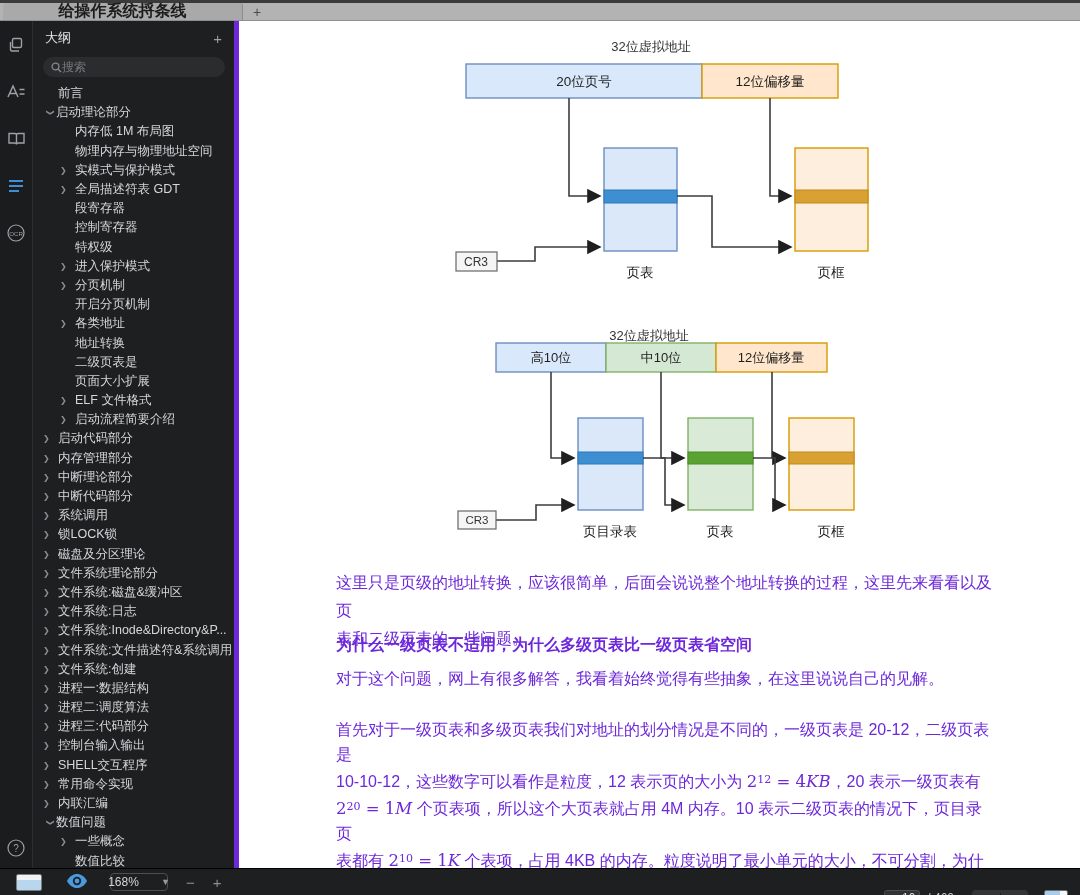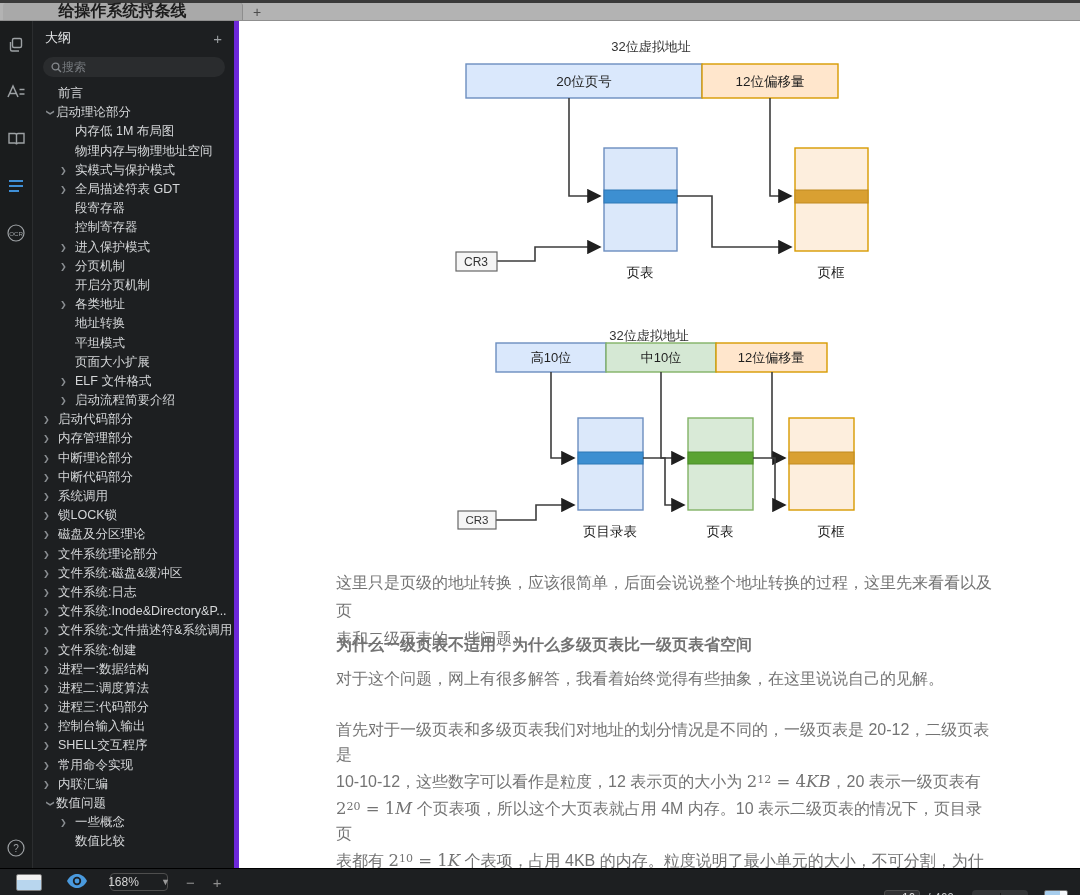--- a/index.html
+++ b/index.html
@@ -44,21 +44,21 @@
   .o-row.lvl1 { padding-left:10px; }
   .o-row.lvl2 { padding-left:27px; }
   .o-chev { width:15px; flex:none; font-size:8px; color:#8b8f93; display:flex;
             align-items:center; justify-content:flex-start; }
   .o-chev.down { transform:translateX(1px) rotate(90deg); justify-content:center; width:13px; }
   .o-label { color:#d5d7d9; font-size:12.5px; }
 
   
   .content { flex:1; background:#ffffff; position:relative; overflow:hidden; }
   .diagram-svg { position:absolute; left:0; top:0; }
-  .para { position:absolute; left:97px; width:660px; color:#737373; font-size:16px; }
+  .para { position:absolute; left:97px; width:660px; color:#6d28d9; font-size:16px; }
   .p-reg { line-height:28px; }
   .p-head { line-height:28px; font-weight:bold; }
   .p3 { line-height:25px; }
   .katex { font-family:"DejaVu Serif", serif; font-size:16.5px; }
   .katex sup { font-size:11px; vertical-align:4px; }
   .katex i { font-style:italic; }
 
   
   .statusbar { height:27px; background:#1d1f21; border-top:1px solid #000;
                display:flex; align-items:center; flex:none; color:#c9cbcd; font-size:12px; }
@@ -174,20 +174,24 @@
           </div>
           <div class="o-row lvl2">
             <span class="o-chev"></span>
             <span class="o-label">段寄存器</span>
           </div>
           <div class="o-row lvl2">
             <span class="o-chev"></span>
             <span class="o-label">控制寄存器</span>
           </div>
           <div class="o-row lvl2">
+            <span class="o-chev"></span>
+            <span class="o-label">特权级</span>
+          </div>
+          <div class="o-row lvl2">
             <span class="o-chev">❯</span>
             <span class="o-label">进入保护模式</span>
           </div>
           <div class="o-row lvl2">
             <span class="o-chev">❯</span>
             <span class="o-label">分页机制</span>
           </div>
           <div class="o-row lvl2">
             <span class="o-chev"></span>
             <span class="o-label">开启分页机制</span>
@@ -195,21 +199,21 @@
           <div class="o-row lvl2">
             <span class="o-chev">❯</span>
             <span class="o-label">各类地址</span>
           </div>
           <div class="o-row lvl2">
             <span class="o-chev"></span>
             <span class="o-label">地址转换</span>
           </div>
           <div class="o-row lvl2">
             <span class="o-chev"></span>
-            <span class="o-label">平坦模式</span>
+            <span class="o-label">二级页表是</span>
           </div>
           <div class="o-row lvl2">
             <span class="o-chev"></span>
             <span class="o-label">页面大小扩展</span>
           </div>
           <div class="o-row lvl2">
             <span class="o-chev">❯</span>
             <span class="o-label">ELF 文件格式</span>
           </div>
           <div class="o-row lvl2">

